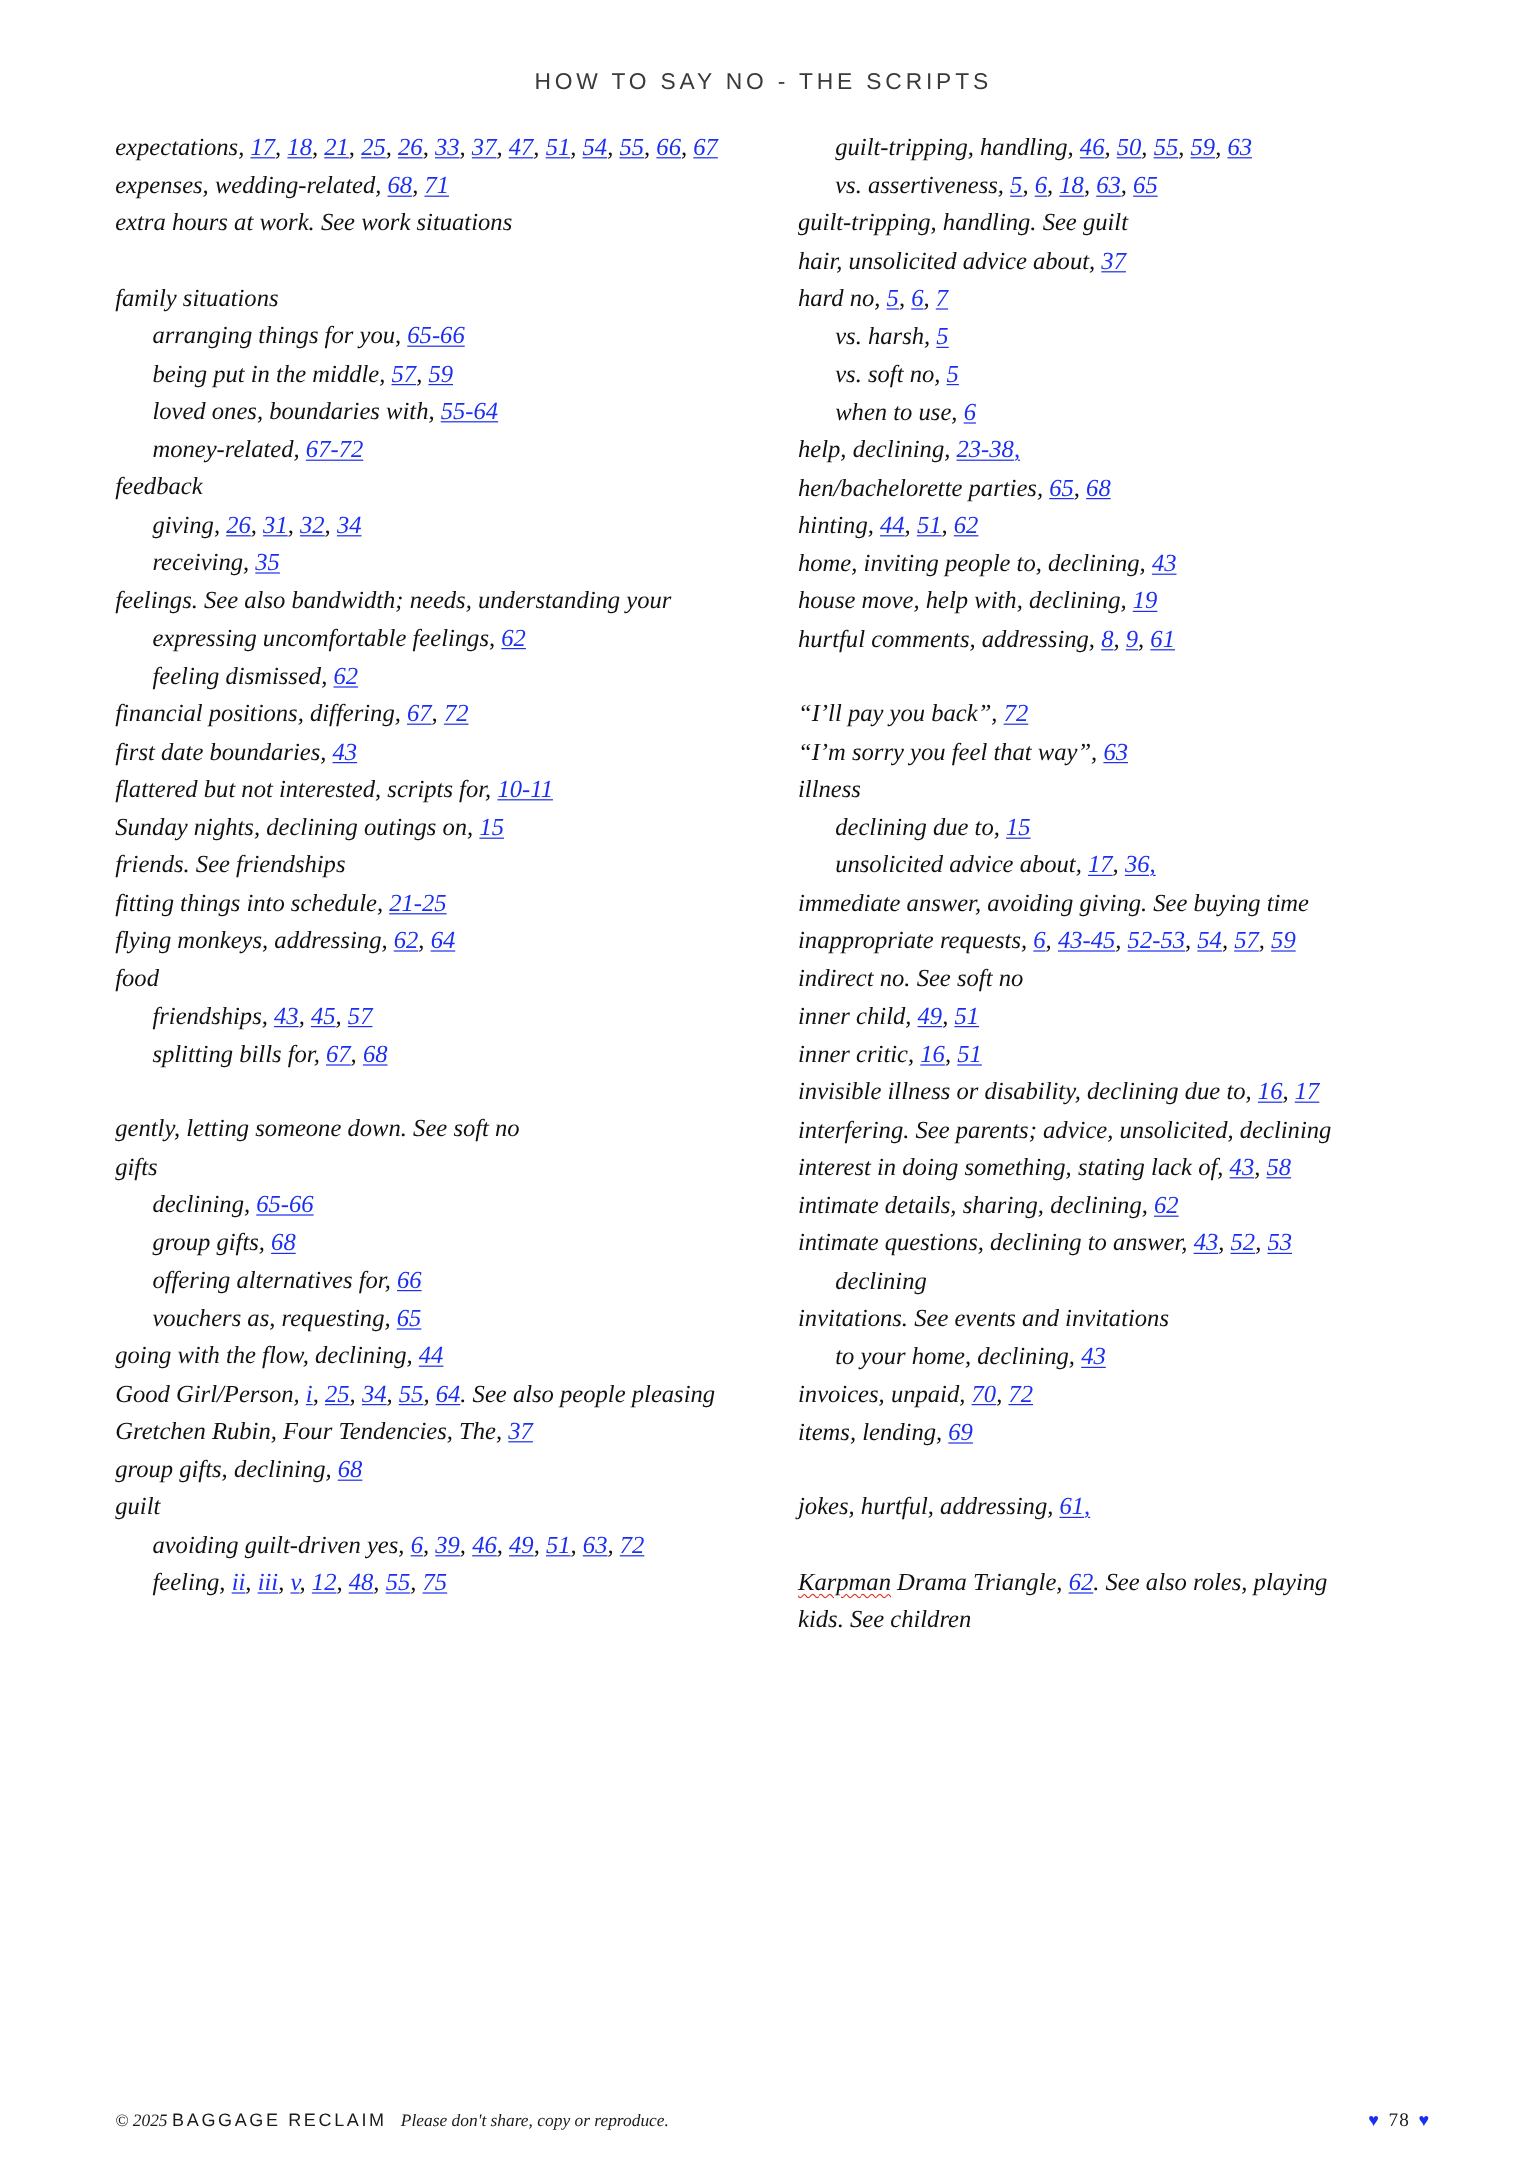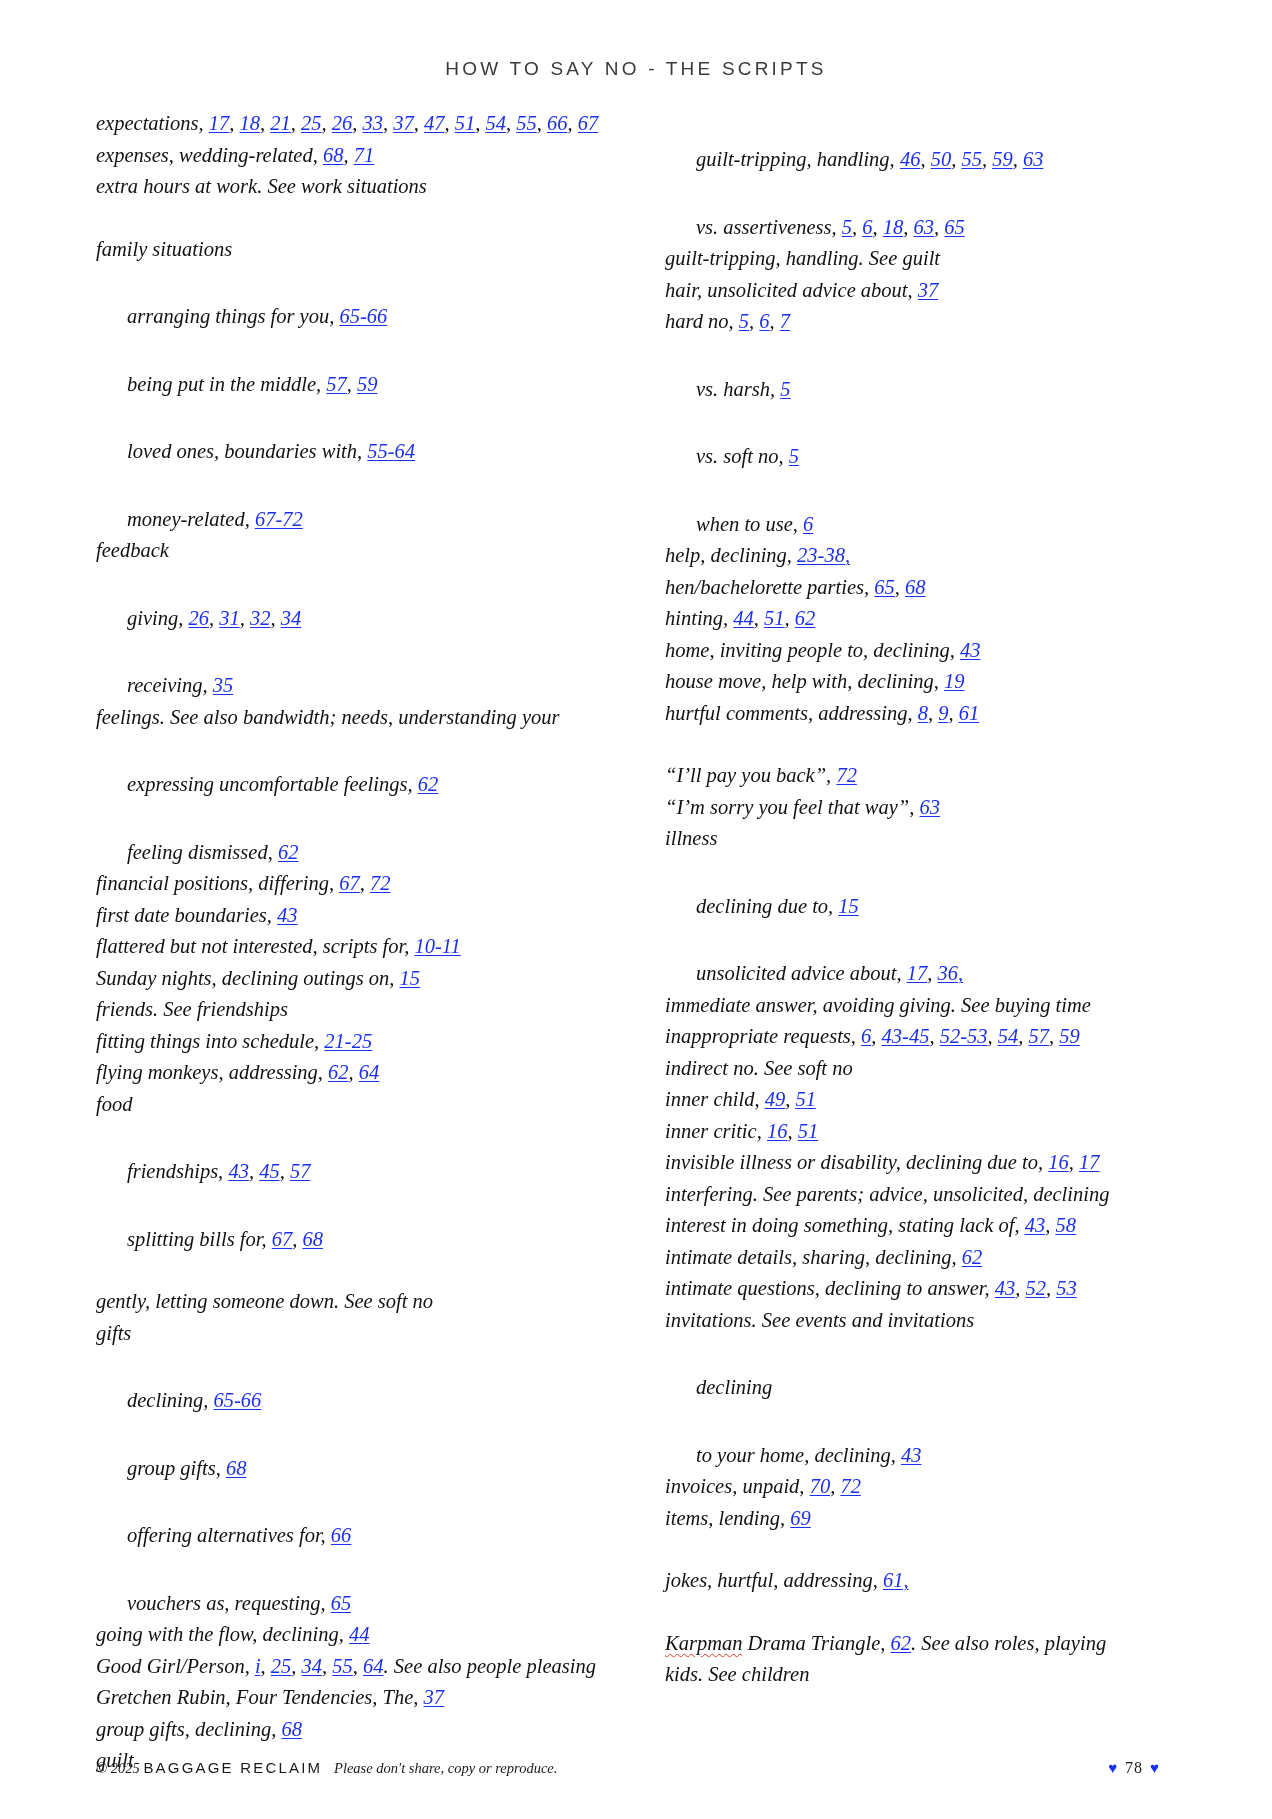--- a/index.html
+++ b/index.html
@@ -41,39 +41,39 @@
     width: 511px;
     font-size: 20.5px;
     line-height: 31.5px;
   }
   .entry {
     text-align: justify;
     text-justify: inter-word;
     margin: 0;
     padding: 0;
   }
-  .sub { padding-left: 31px; margin-top: 36px; }
+  .sub { padding-left: 31px; }
   .gap { height: 31px; }
   a.pg {
     color: #1b2ff0;
     text-decoration: underline;
     text-decoration-thickness: 1px;
     text-underline-offset: 2px;
   }
   .spell {
     text-decoration: underline;
     text-decoration-style: wavy;
     text-decoration-color: #e03b2f;
     text-decoration-thickness: 1px;
     text-underline-offset: 3px;
   }
   .footer {
     position: absolute;
     left: 96px;
-    right: 112px;
+    right: 80px;
     bottom: 42px;
     display: flex;
     align-items: baseline;
     justify-content: space-between;
     font-size: 15px;
     color: #1a1a1a;
   }
   .footer-left {
     font-family: "Liberation Serif", serif;
     font-style: italic;
@@ -169,22 +169,22 @@
         <div class="entry"><span>immediate answer, avoiding giving. See buying time</span></div>
         <div class="entry"><span>inappropriate requests, </span><a class="pg" href="#">6</a>, <a class="pg" href="#">43-45</a>, <a class="pg" href="#">52-53</a>, <a class="pg" href="#">54</a>, <a class="pg" href="#">57</a>, <a class="pg" href="#">59</a></div>
         <div class="entry"><span>indirect no. See soft no</span></div>
         <div class="entry"><span>inner child, </span><a class="pg" href="#">49</a>, <a class="pg" href="#">51</a></div>
         <div class="entry"><span>inner critic, </span><a class="pg" href="#">16</a>, <a class="pg" href="#">51</a></div>
         <div class="entry"><span>invisible illness or disability, declining due to, </span><a class="pg" href="#">16</a>, <a class="pg" href="#">17</a></div>
         <div class="entry"><span>interfering. See parents; advice, unsolicited, declining</span></div>
         <div class="entry"><span>interest in doing something, stating lack of, </span><a class="pg" href="#">43</a>, <a class="pg" href="#">58</a></div>
         <div class="entry"><span>intimate details, sharing, declining, </span><a class="pg" href="#">62</a></div>
         <div class="entry"><span>intimate questions, declining to answer, </span><a class="pg" href="#">43</a>, <a class="pg" href="#">52</a>, <a class="pg" href="#">53</a></div>
+        <div class="entry sub"><span>declining</span></div>
         <div class="entry"><span>invitations. See events and invitations</span></div>
-        <div class="entry sub"><span>declining</span></div>
         <div class="entry sub"><span>to your home, declining, </span><a class="pg" href="#">43</a></div>
         <div class="entry"><span>invoices, unpaid, </span><a class="pg" href="#">70</a>, <a class="pg" href="#">72</a></div>
         <div class="entry"><span>items, lending, </span><a class="pg" href="#">69</a></div>
         <div class="gap"></div>
         <div class="entry"><span>jokes, hurtful, addressing, </span><a class="pg" href="#">61,</a></div>
         <div class="gap"></div>
         <div class="entry"><span><span class="spell">Karpman</span> Drama Triangle, </span><a class="pg" href="#">62</a><span>. See also roles, playing</span></div>
         <div class="entry"><span>kids. See children</span></div>
       </div>
   </div>

